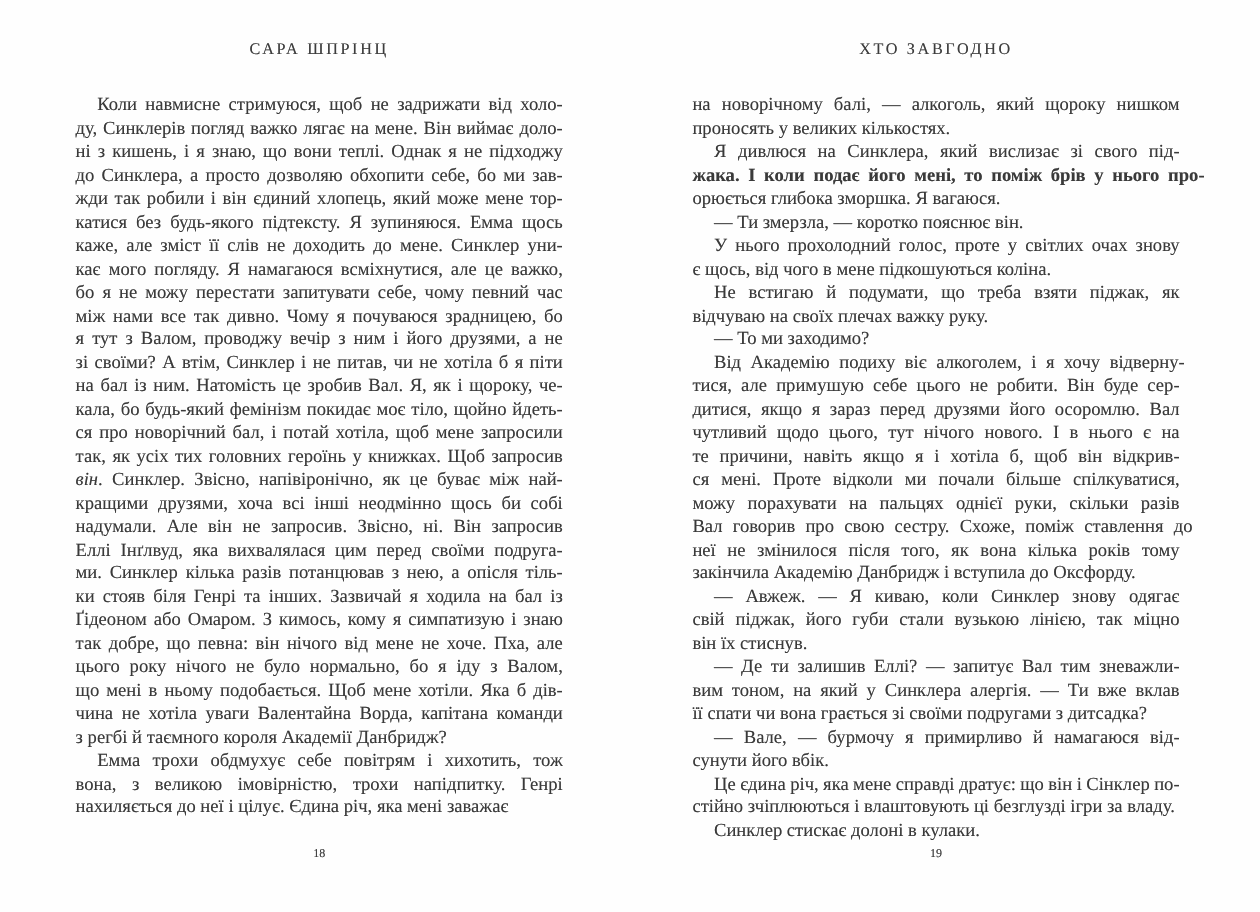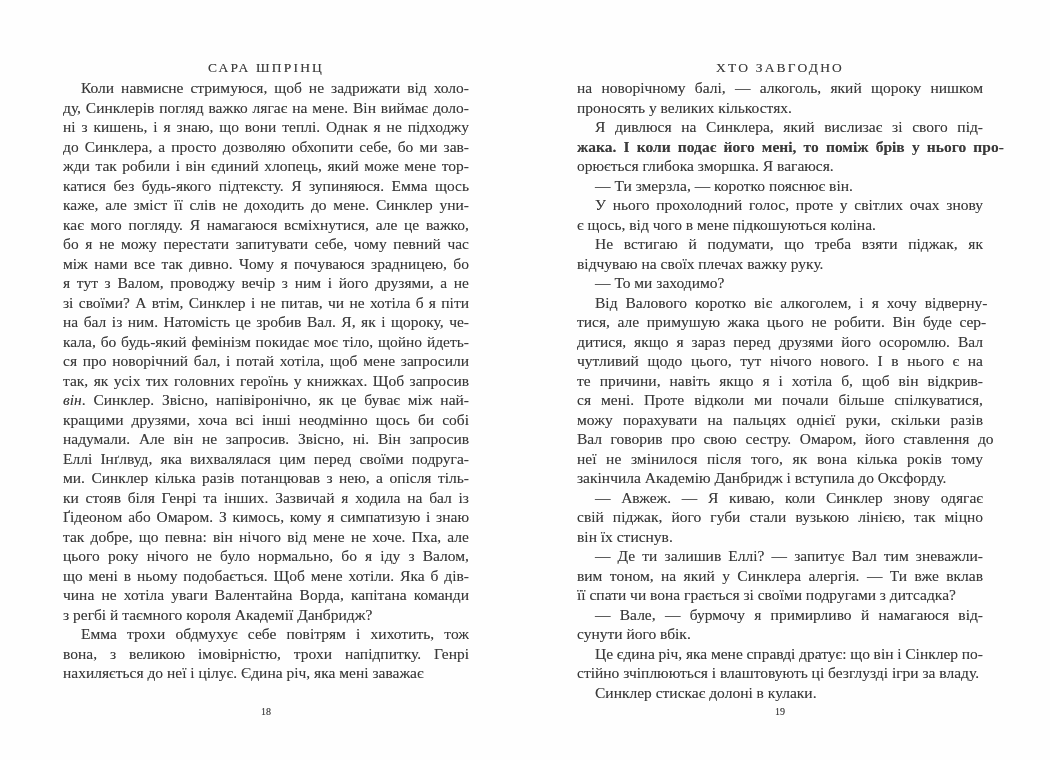--- a/index.html
+++ b/index.html
@@ -6,21 +6,21 @@
   .screen{
     position:relative;width:1050px;height:760px;margin:0 auto;
     background:#fefefe;overflow:hidden;
     font-family:"Liberation Serif","DejaVu Serif",serif;
     color:#3a3a3a;
   }
   .page{position:absolute;top:0;height:760px;width:406px;}
   .page.left{left:63px;}
   .page.right{left:577px;}
   .page-header{
-    position:absolute;top:60px;left:0;width:100%;
+    position:absolute;top:33px;left:0;width:100%;
     text-align:center;font-size:13.5px;letter-spacing:2.2px;
     color:#3d3d3d;text-shadow:0 0 .5px rgba(61,61,61,.5);
   }
   .page-body{
     position:absolute;top:78px;left:0;width:100%;
     font-size:15.5px;line-height:19.5px;
     text-shadow:0 0 .5px rgba(58,58,58,.45);
   }
   .line{height:19.5px;overflow:visible;}
   .line.ind{padding-left:18px;}
@@ -82,28 +82,28 @@
         <div class="line pend"><span class="w"><span>проносять у великих кількостях.</span></span></div>
         <div class="line ind"><span class="w" style="word-spacing: 5.77734px;"><span>Я дивлюся на Синклера, який вислизає зі свого під-</span></span></div>
         <div class="line"><span class="w" style="word-spacing: 3.32812px; font-weight: bold;"><span>жака. І коли подає його мені, то поміж брів у нього про-</span></span></div>
         <div class="line pend"><span class="w"><span>орюється глибока зморшка. Я вагаюся.</span></span></div>
         <div class="line ind pend"><span class="w"><span>— Ти змерзла, — коротко пояснює він.</span></span></div>
         <div class="line ind"><span class="w" style="word-spacing: 2.87109px;"><span>У нього прохолодний голос, проте у світлих очах знову</span></span></div>
         <div class="line pend"><span class="w"><span>є щось, від чого в мене підкошуються коліна.</span></span></div>
         <div class="line ind"><span class="w" style="word-spacing: 6.83203px;"><span>Не встигаю й подумати, що треба взяти піджак, як</span></span></div>
         <div class="line pend"><span class="w"><span>відчуваю на своїх плечах важку руку.</span></span></div>
         <div class="line ind pend"><span class="w"><span>— То ми заходимо?</span></span></div>
-        <div class="line ind"><span class="w" style="word-spacing: 4.10547px;"><span>Від Валового коротко віє алкоголем, і я хочу відверну-</span></span></div>
-        <div class="line"><span class="w" style="word-spacing: 3.73264px;"><span>тися, але примушую жака цього не робити. Він буде сер-</span></span></div>
+        <div class="line ind"><span class="w" style="word-spacing: 4.10547px;"><span>Від Академію подиху віє алкоголем, і я хочу відверну-</span></span></div>
+        <div class="line"><span class="w" style="word-spacing: 3.73264px;"><span>тися, але примушую себе цього не робити. Він буде сер-</span></span></div>
         <div class="line"><span class="w" style="word-spacing: 4.09766px;"><span>дитися, якщо я зараз перед друзями його осоромлю. Вал</span></span></div>
         <div class="line"><span class="w" style="word-spacing: 4.70781px;"><span>чутливий щодо цього, тут нічого нового. І в нього є на</span></span></div>
         <div class="line"><span class="w" style="word-spacing: 5.10469px;"><span>те причини, навіть якщо я і хотіла б, щоб він відкрив-</span></span></div>
         <div class="line"><span class="w" style="word-spacing: 6.07143px;"><span>ся мені. Проте відколи ми почали більше спілкуватися,</span></span></div>
         <div class="line"><span class="w" style="word-spacing: 6.4375px;"><span>можу порахувати на пальцях однієї руки, скільки разів</span></span></div>
-        <div class="line"><span class="w" style="word-spacing: 4.64258px;"><span>Вал говорив про свою сестру. Омаром, його ставлення до</span></span></div>
+        <div class="line"><span class="w" style="word-spacing: 4.64258px;"><span>Вал говорив про свою сестру. Схоже, поміж ставлення до</span></span></div>
         <div class="line"><span class="w" style="word-spacing: 5.76215px;"><span>неї не змінилося після того, як вона кілька років тому</span></span></div>
         <div class="line pend"><span class="w"><span>закінчила Академію Данбридж і вступила до Оксфорду.</span></span></div>
         <div class="line ind"><span class="w" style="word-spacing: 6.78516px;"><span>— Авжеж. — Я киваю, коли Синклер знову одягає</span></span></div>
         <div class="line"><span class="w" style="word-spacing: 5.19922px;"><span>свій піджак, його губи стали вузькою лінією, так міцно</span></span></div>
         <div class="line pend"><span class="w"><span>він їх стиснув.</span></span></div>
         <div class="line ind"><span class="w" style="word-spacing: 3.22743px;"><span>— Де ти залишив Еллі? — запитує Вал тим зневажли-</span></span></div>
         <div class="line"><span class="w" style="word-spacing: 3.52188px;"><span>вим тоном, на який у Синклера алергія. — Ти вже вклав</span></span></div>
         <div class="line pend"><span class="w"><span>її спати чи вона грається зі своїми подругами з дитсадка?</span></span></div>
         <div class="line ind"><span class="w" style="word-spacing: 5.40234px;"><span>— Вале, — бурмочу я примирливо й намагаюся від-</span></span></div>
         <div class="line pend"><span class="w"><span>сунути його вбік.</span></span></div>

